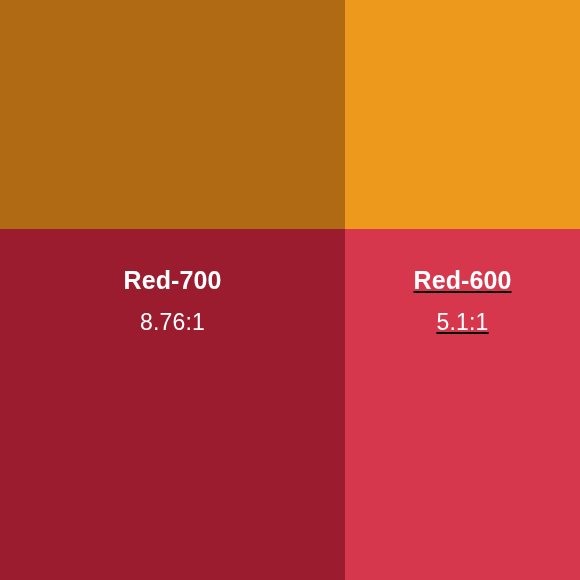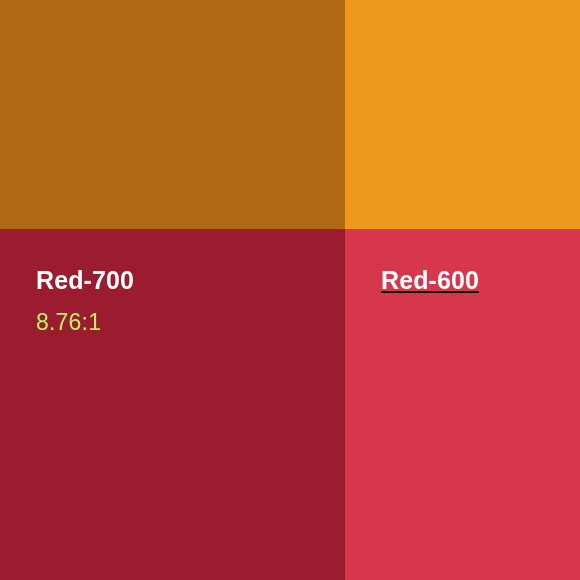--- a/index.html
+++ b/index.html
@@ -15,20 +15,21 @@
     -webkit-font-smoothing: antialiased;
   }
 
   .swatch-grid {
     position: relative;
     width: 468px;
     height: 580px;
     display: grid;
     grid-template-columns: 345px 235px;
     grid-template-rows: 229px 351px;
+    text-align: center;
   }
 
   .swatch {
     position: relative;
     overflow: hidden;
     box-sizing: border-box;
     padding: 36px;
   }
 
   
@@ -50,21 +51,21 @@
     white-space: nowrap;
   }
 
   .swatch-ratio {
     display: block;
     margin-top: 13px;
     font-size: 23px;
     font-weight: normal;
     line-height: 1.2;
     letter-spacing: 0.2px;
-    color: #bef264;
+    color: #ffffff;
     white-space: nowrap;
   }
 
   
   .cell-amber  { background: #b06a13; }
   .cell-orange { background: #ed9a1c; }
   .cell-red700 { background: #9a1c2e; }
   .cell-red600 { background: #d6374c; text-decoration: underline; }
 </style>
 </head>
@@ -83,16 +84,17 @@
   <div class="swatch cell-red700">
     <div class="swatch-info">
       <span class="swatch-name">Red-700</span>
       <span class="swatch-ratio">8.76:1</span>
     </div>
   </div>
 
   <div class="swatch cell-red600">
     <div class="swatch-info">
       <span class="swatch-name">Red-600</span>
+      <span class="swatch-ratio">5.1:1</span>
     </div>
   </div>
 
 </div>
 
 </body></html>

